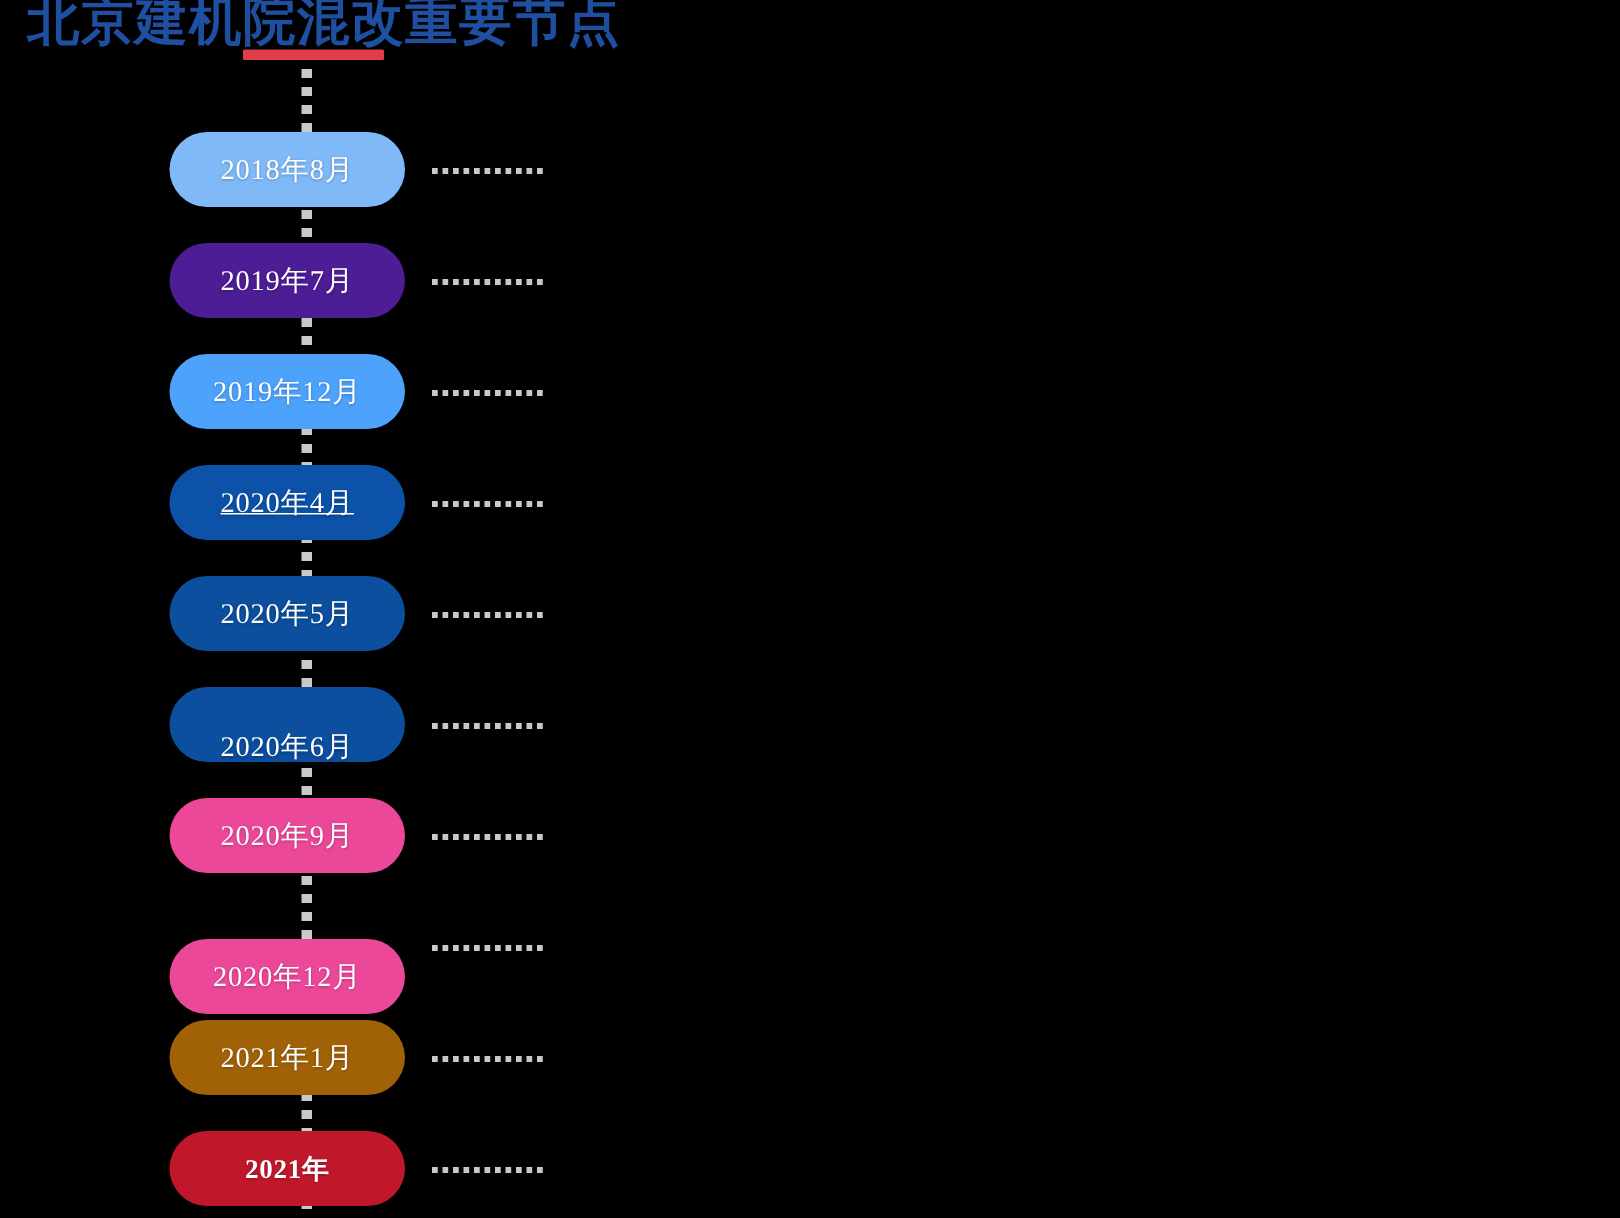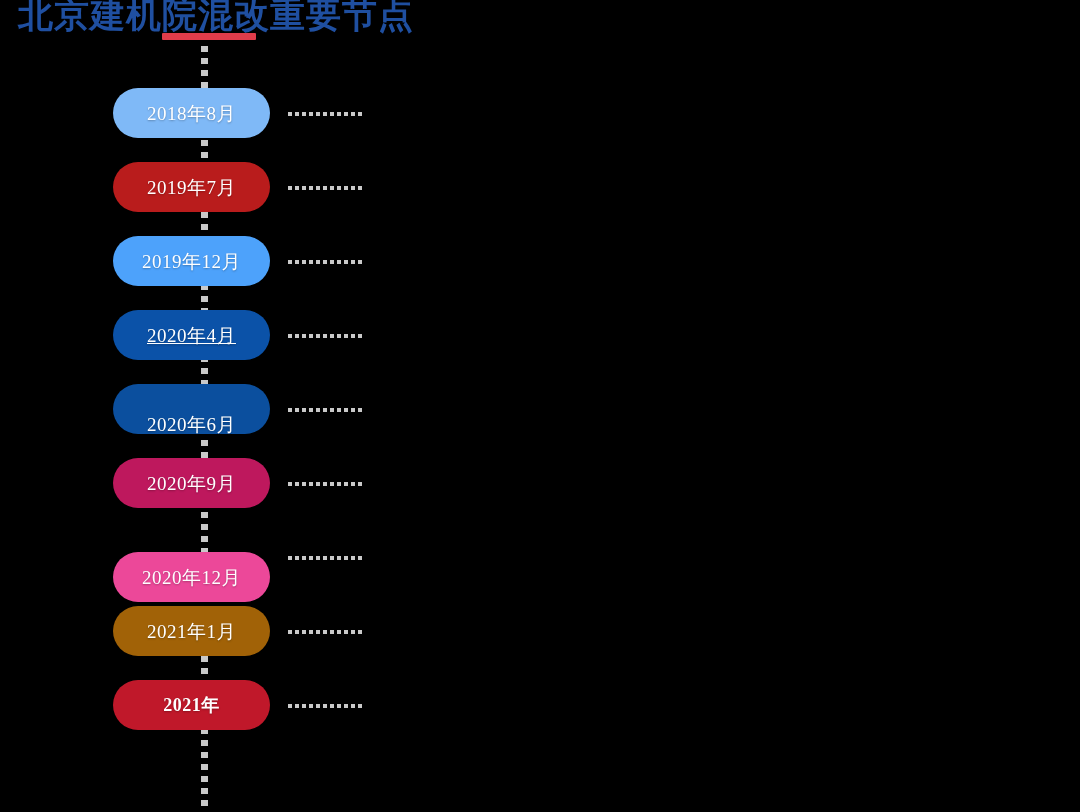--- a/index.html
+++ b/index.html
@@ -140,45 +140,51 @@
   <div class="spine" id="spine-main"></div>
 
   <div id="timeline">
       <div class="tl-row">
         <div class="pill" style="background: rgb(127, 185, 247);">
           <span>2018年8月</span>
         </div>
         <div class="connector"></div>
       </div>
       <div class="tl-row">
-        <div class="pill" style="background: #b91c1c;">
+        <div class="pill" style="background: #4c1d95;">
           <span>2019年7月</span>
         </div>
         <div class="connector"></div>
       </div>
       <div class="tl-row">
         <div class="pill" style="background: rgb(77, 162, 251);">
           <span>2019年12月</span>
         </div>
         <div class="connector"></div>
       </div>
       <div class="tl-row">
         <div class="pill" style="background: rgb(11, 82, 168); text-decoration: underline;">
           <span>2020年4月</span>
         </div>
         <div class="connector"></div>
       </div>
       <div class="tl-row">
+        <div class="pill" style="background: rgb(11, 79, 158);">
+          <span>2020年5月</span>
+        </div>
+        <div class="connector"></div>
+      </div>
+      <div class="tl-row">
         <div class="pill" style="background: rgb(11, 79, 158); align-items: flex-end;">
           <span>2020年6月</span>
         </div>
         <div class="connector"></div>
       </div>
       <div class="tl-row">
-        <div class="pill" style="background: #be185d;">
+        <div class="pill" style="background: #ec4899;">
           <span>2020年9月</span>
         </div>
         <div class="connector"></div>
       </div>
       <div class="tl-row">
         <div class="pill" style="background: #ec4899; margin-top: 20px;">
           <span>2020年12月</span>
         </div>
         <div class="connector"></div>
       </div>

